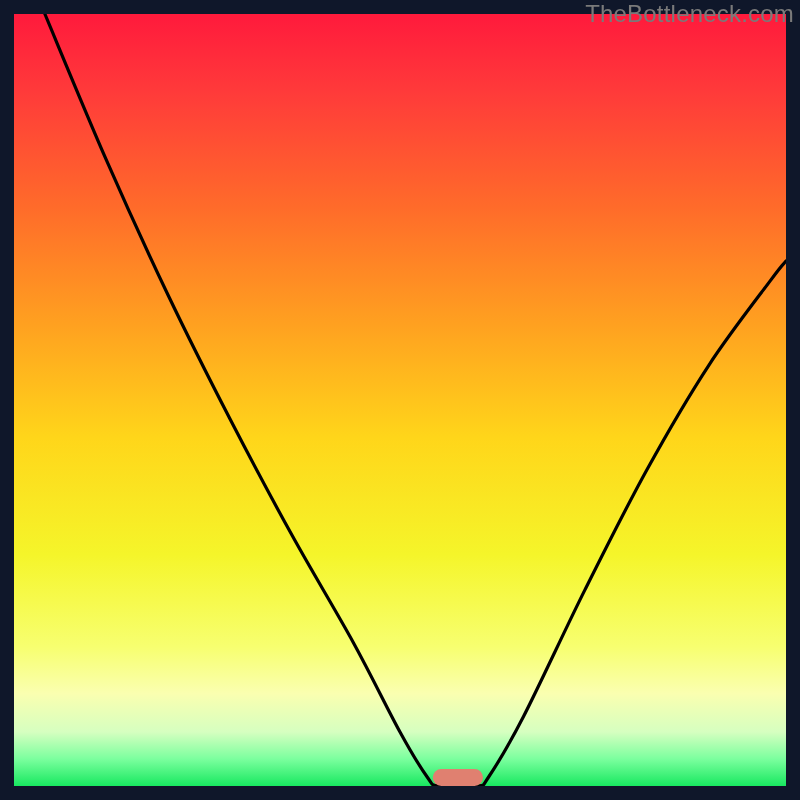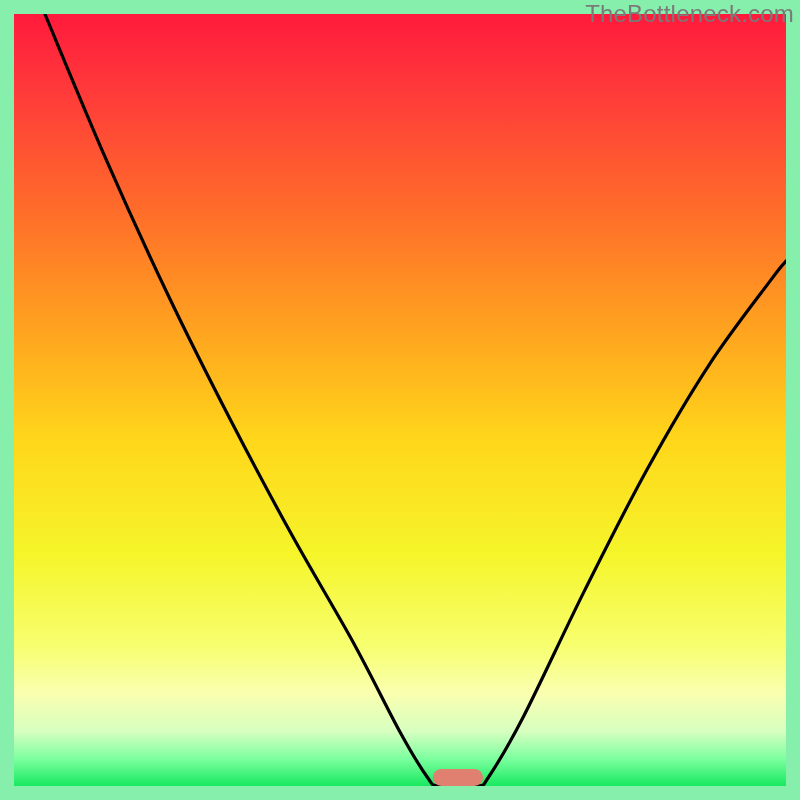--- a/index.html
+++ b/index.html
@@ -8,21 +8,21 @@
     width: 800px;
     height: 800px;
     background: #ffffff;
     font-family: Arial, Helvetica, sans-serif;
     overflow: hidden;
   }
   .chart-container {
     position: relative;
     width: 800px;
     height: 800px;
-    background: #86efac;
+    background: #0f172a;
   }
   .plot-area {
     position: absolute;
     left: 14px;
     top: 14px;
     width: 772px;
     height: 772px;
     overflow: hidden;
   }
   .attribution {

